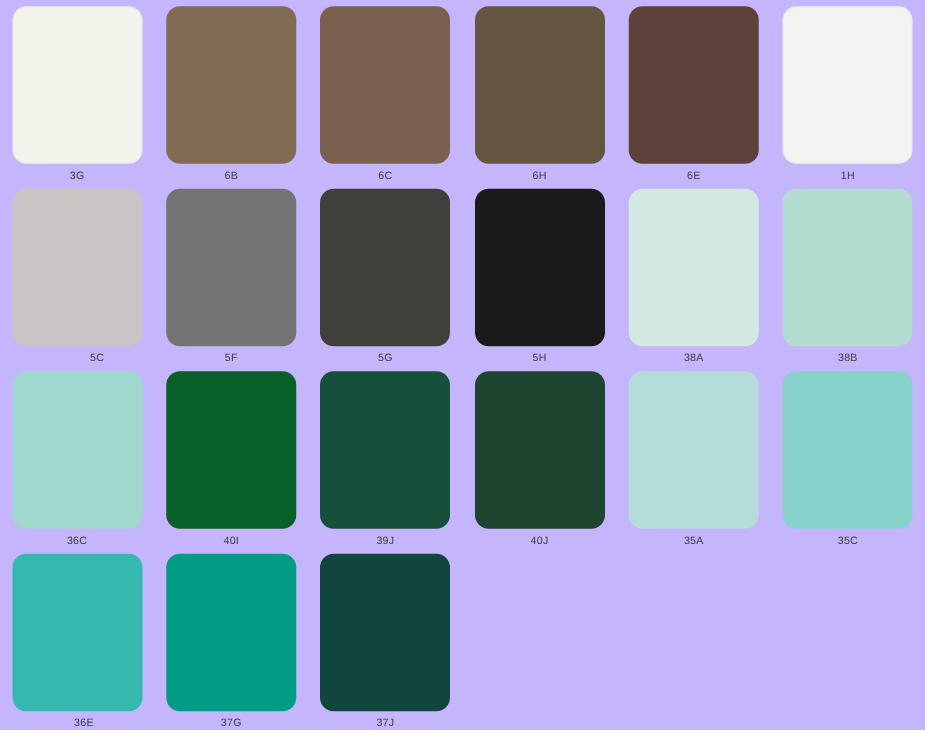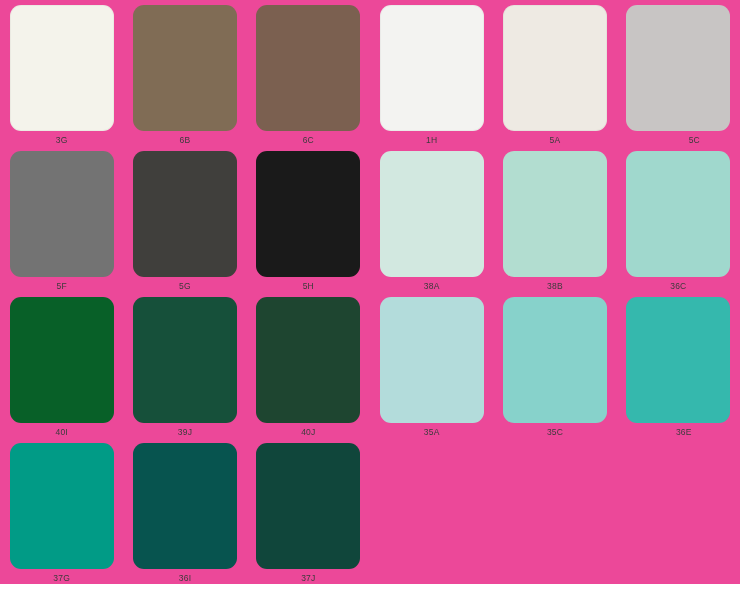--- a/index.html
+++ b/index.html
@@ -43,40 +43,44 @@
     letter-spacing: 0.2px;
     margin-top: 4px;
     line-height: 11px;
     text-align: center;
     -webkit-font-smoothing: antialiased;
   }
 </style>
 </head>
 <body>
 
-<div id="palette-grid" style="background: #ec4899;">
+<div id="palette-grid" style="background: #c4b5fd;">
     <div class="swatch-cell">
       <div class="swatch-chip light-edge" title="#f4f3eb" style="background: rgb(244, 243, 235);"></div>
       <div class="swatch-label" style="color: rgb(59, 59, 59);">3G</div>
     </div>
     <div class="swatch-cell">
       <div class="swatch-chip" title="#806c55" style="background: rgb(128, 108, 85);"></div>
       <div class="swatch-label" style="color: rgb(59, 59, 59); text-align: center;">6B</div>
     </div>
     <div class="swatch-cell">
       <div class="swatch-chip" title="#7b6050" style="background: rgb(123, 96, 80);"></div>
       <div class="swatch-label" style="color: rgb(59, 59, 59);">6C</div>
     </div>
     <div class="swatch-cell">
+      <div class="swatch-chip" title="#63553f" style="background: rgb(99, 85, 63);"></div>
+      <div class="swatch-label" style="color: rgb(59, 59, 59);">6H</div>
+    </div>
+    <div class="swatch-cell">
+      <div class="swatch-chip" title="#5d423c" style="background: rgb(93, 66, 60);"></div>
+      <div class="swatch-label" style="color: rgb(59, 59, 59);">6E</div>
+    </div>
+    <div class="swatch-cell">
       <div class="swatch-chip light-edge" title="#f3f3f1" style="background: rgb(243, 243, 241);"></div>
       <div class="swatch-label" style="color: rgb(59, 59, 59);">1H</div>
-    </div>
-    <div class="swatch-cell">
-      <div class="swatch-chip light-edge" title="#eeeae3" style="background: rgb(238, 234, 227);"></div>
-      <div class="swatch-label" style="color: rgb(59, 59, 59);">5A</div>
     </div>
     <div class="swatch-cell">
       <div class="swatch-chip" title="#c8c5c4" style="background: rgb(200, 197, 196);"></div>
       <div class="swatch-label" style="color: rgb(59, 59, 59); margin-left: 32px;">5C</div>
     </div>
     <div class="swatch-cell">
       <div class="swatch-chip" title="#737373" style="background: rgb(115, 115, 115);"></div>
       <div class="swatch-label" style="color: rgb(59, 59, 59);">5F</div>
     </div>
     <div class="swatch-cell">
@@ -121,20 +125,16 @@
     </div>
     <div class="swatch-cell">
       <div class="swatch-chip" title="#35b8ad" style="background: rgb(53, 184, 173);"></div>
       <div class="swatch-label" style="color: rgb(59, 59, 59); margin-left: 11px;">36E</div>
     </div>
     <div class="swatch-cell">
       <div class="swatch-chip" title="#019b86" style="background: rgb(1, 155, 134);"></div>
       <div class="swatch-label" style="color: rgb(59, 59, 59);">37G</div>
     </div>
     <div class="swatch-cell">
-      <div class="swatch-chip" title="#07544f" style="background: rgb(7, 84, 79);"></div>
-      <div class="swatch-label" style="color: rgb(59, 59, 59);">36I</div>
-    </div>
-    <div class="swatch-cell">
       <div class="swatch-chip" title="#10463b" style="background: rgb(16, 70, 59);"></div>
       <div class="swatch-label" style="color: rgb(59, 59, 59);">37J</div>
     </div>
   </div>
 
 </body></html>

